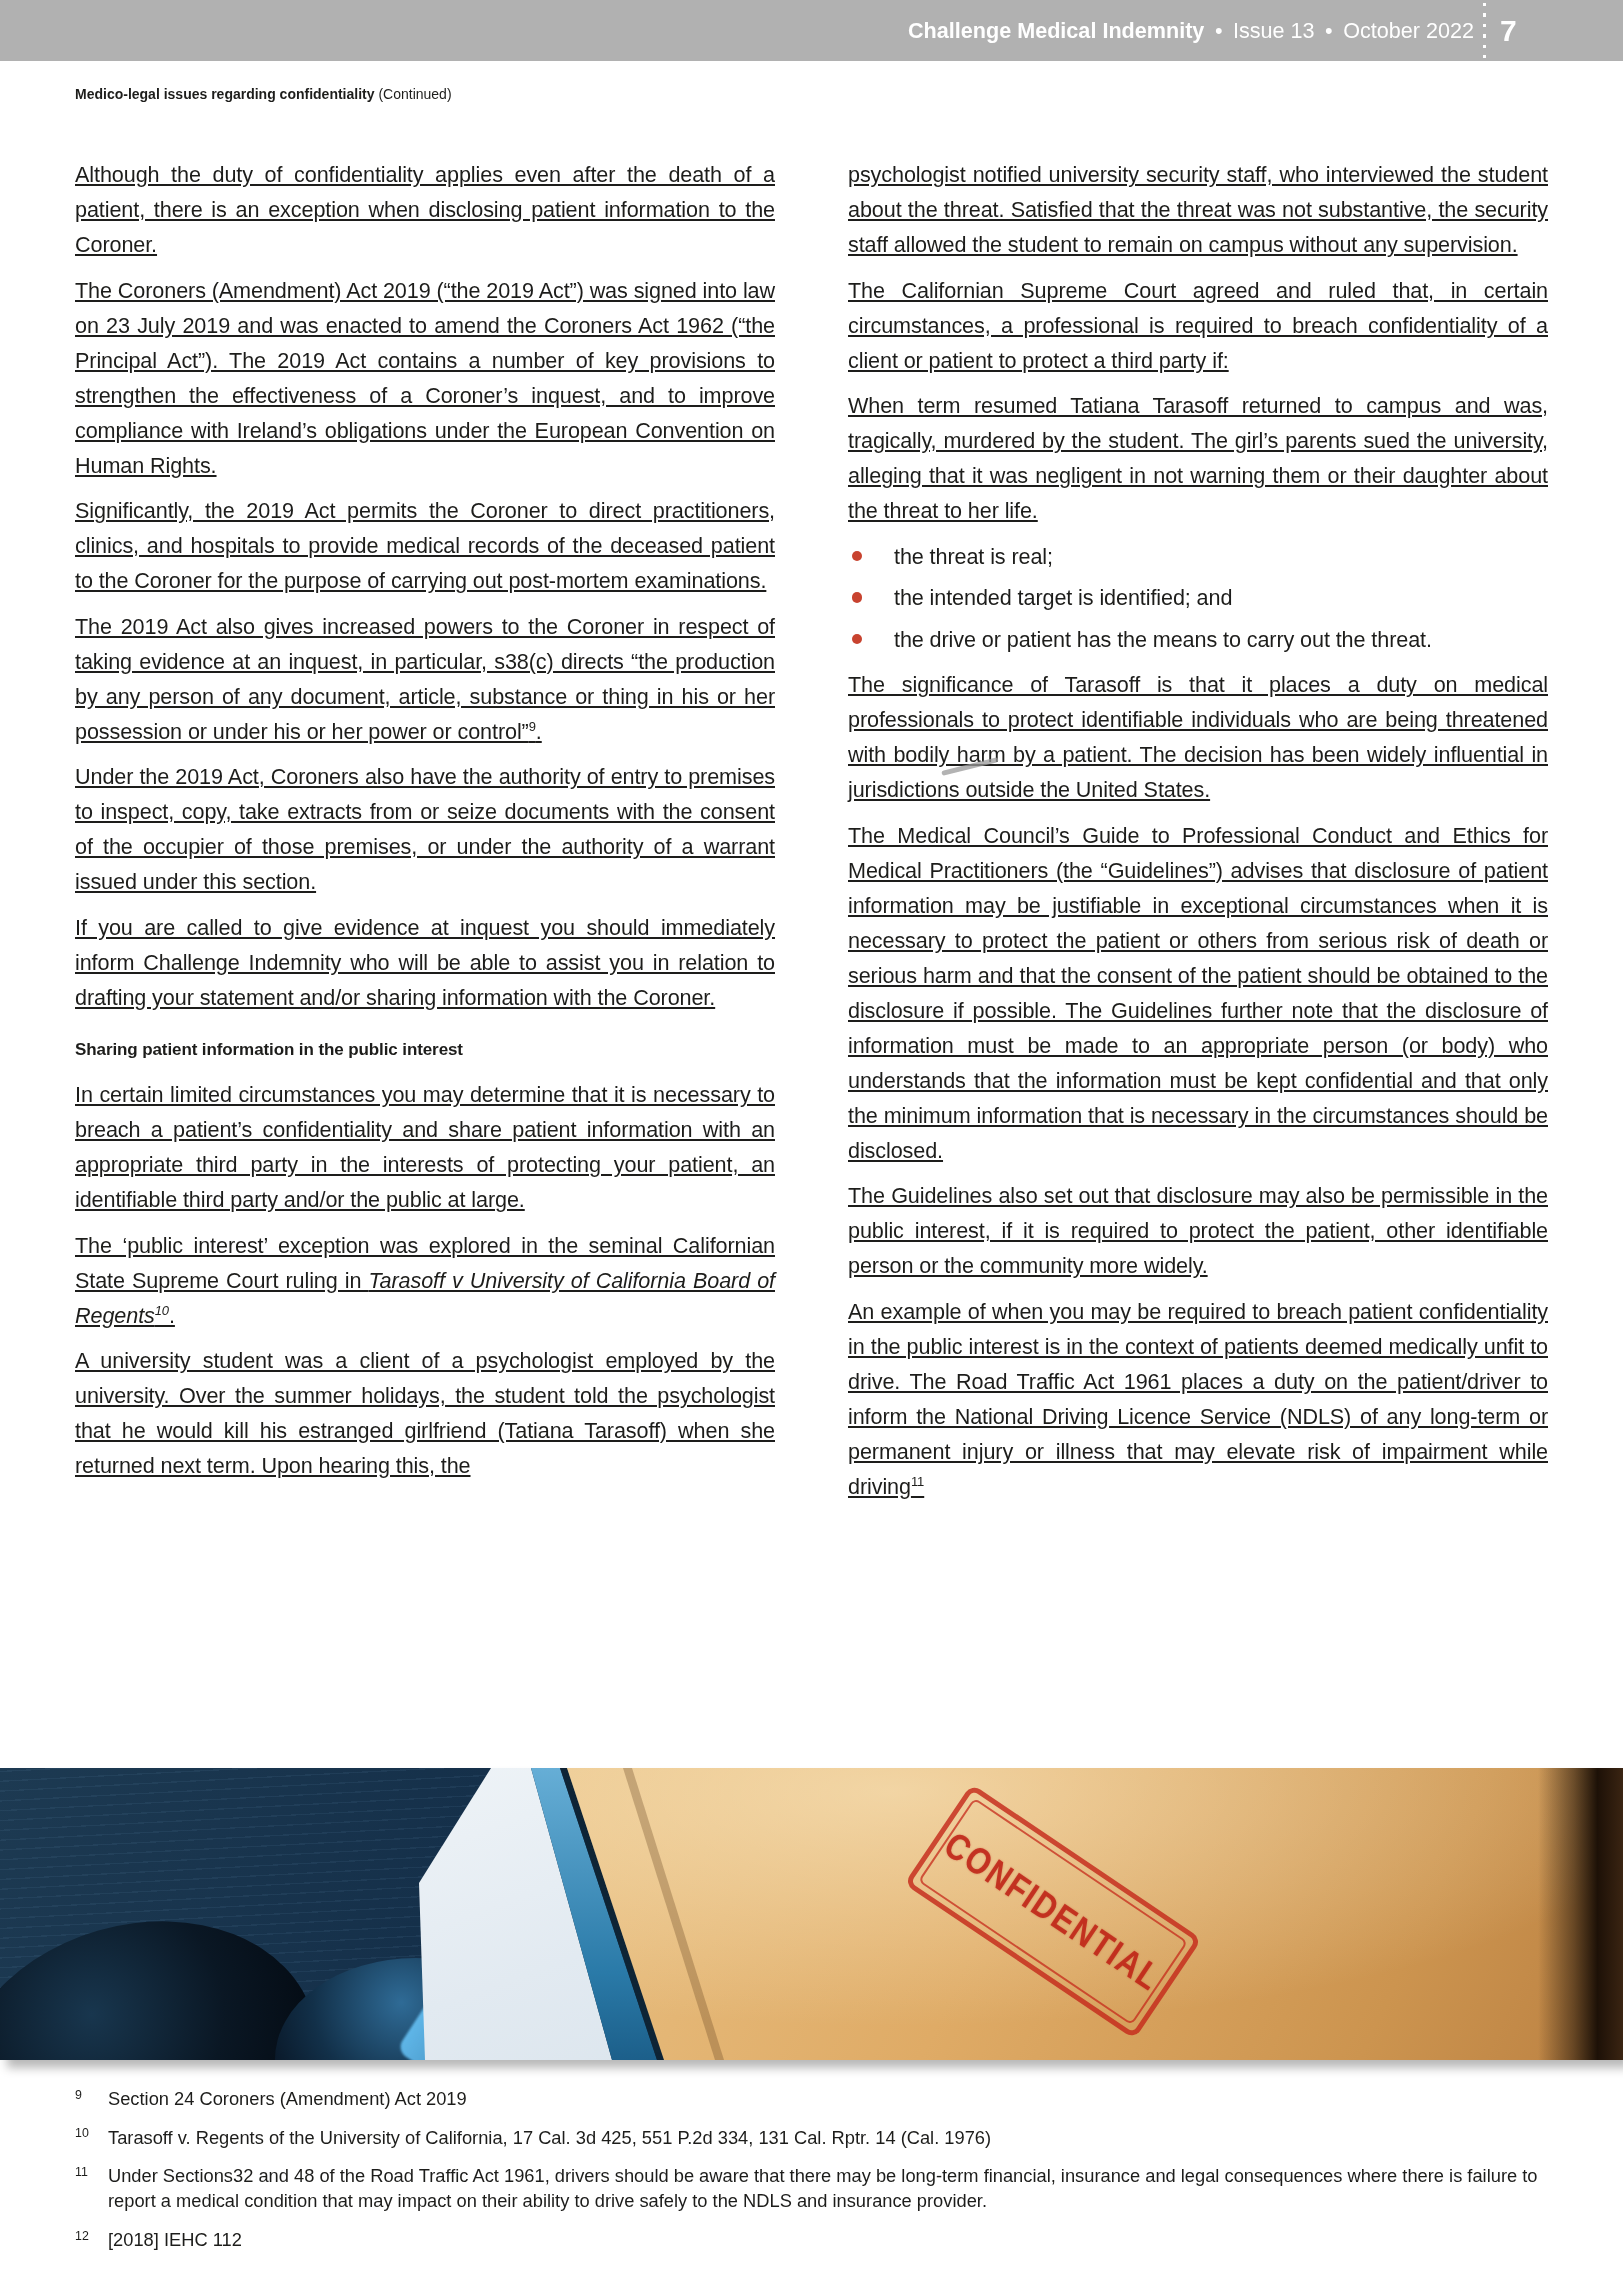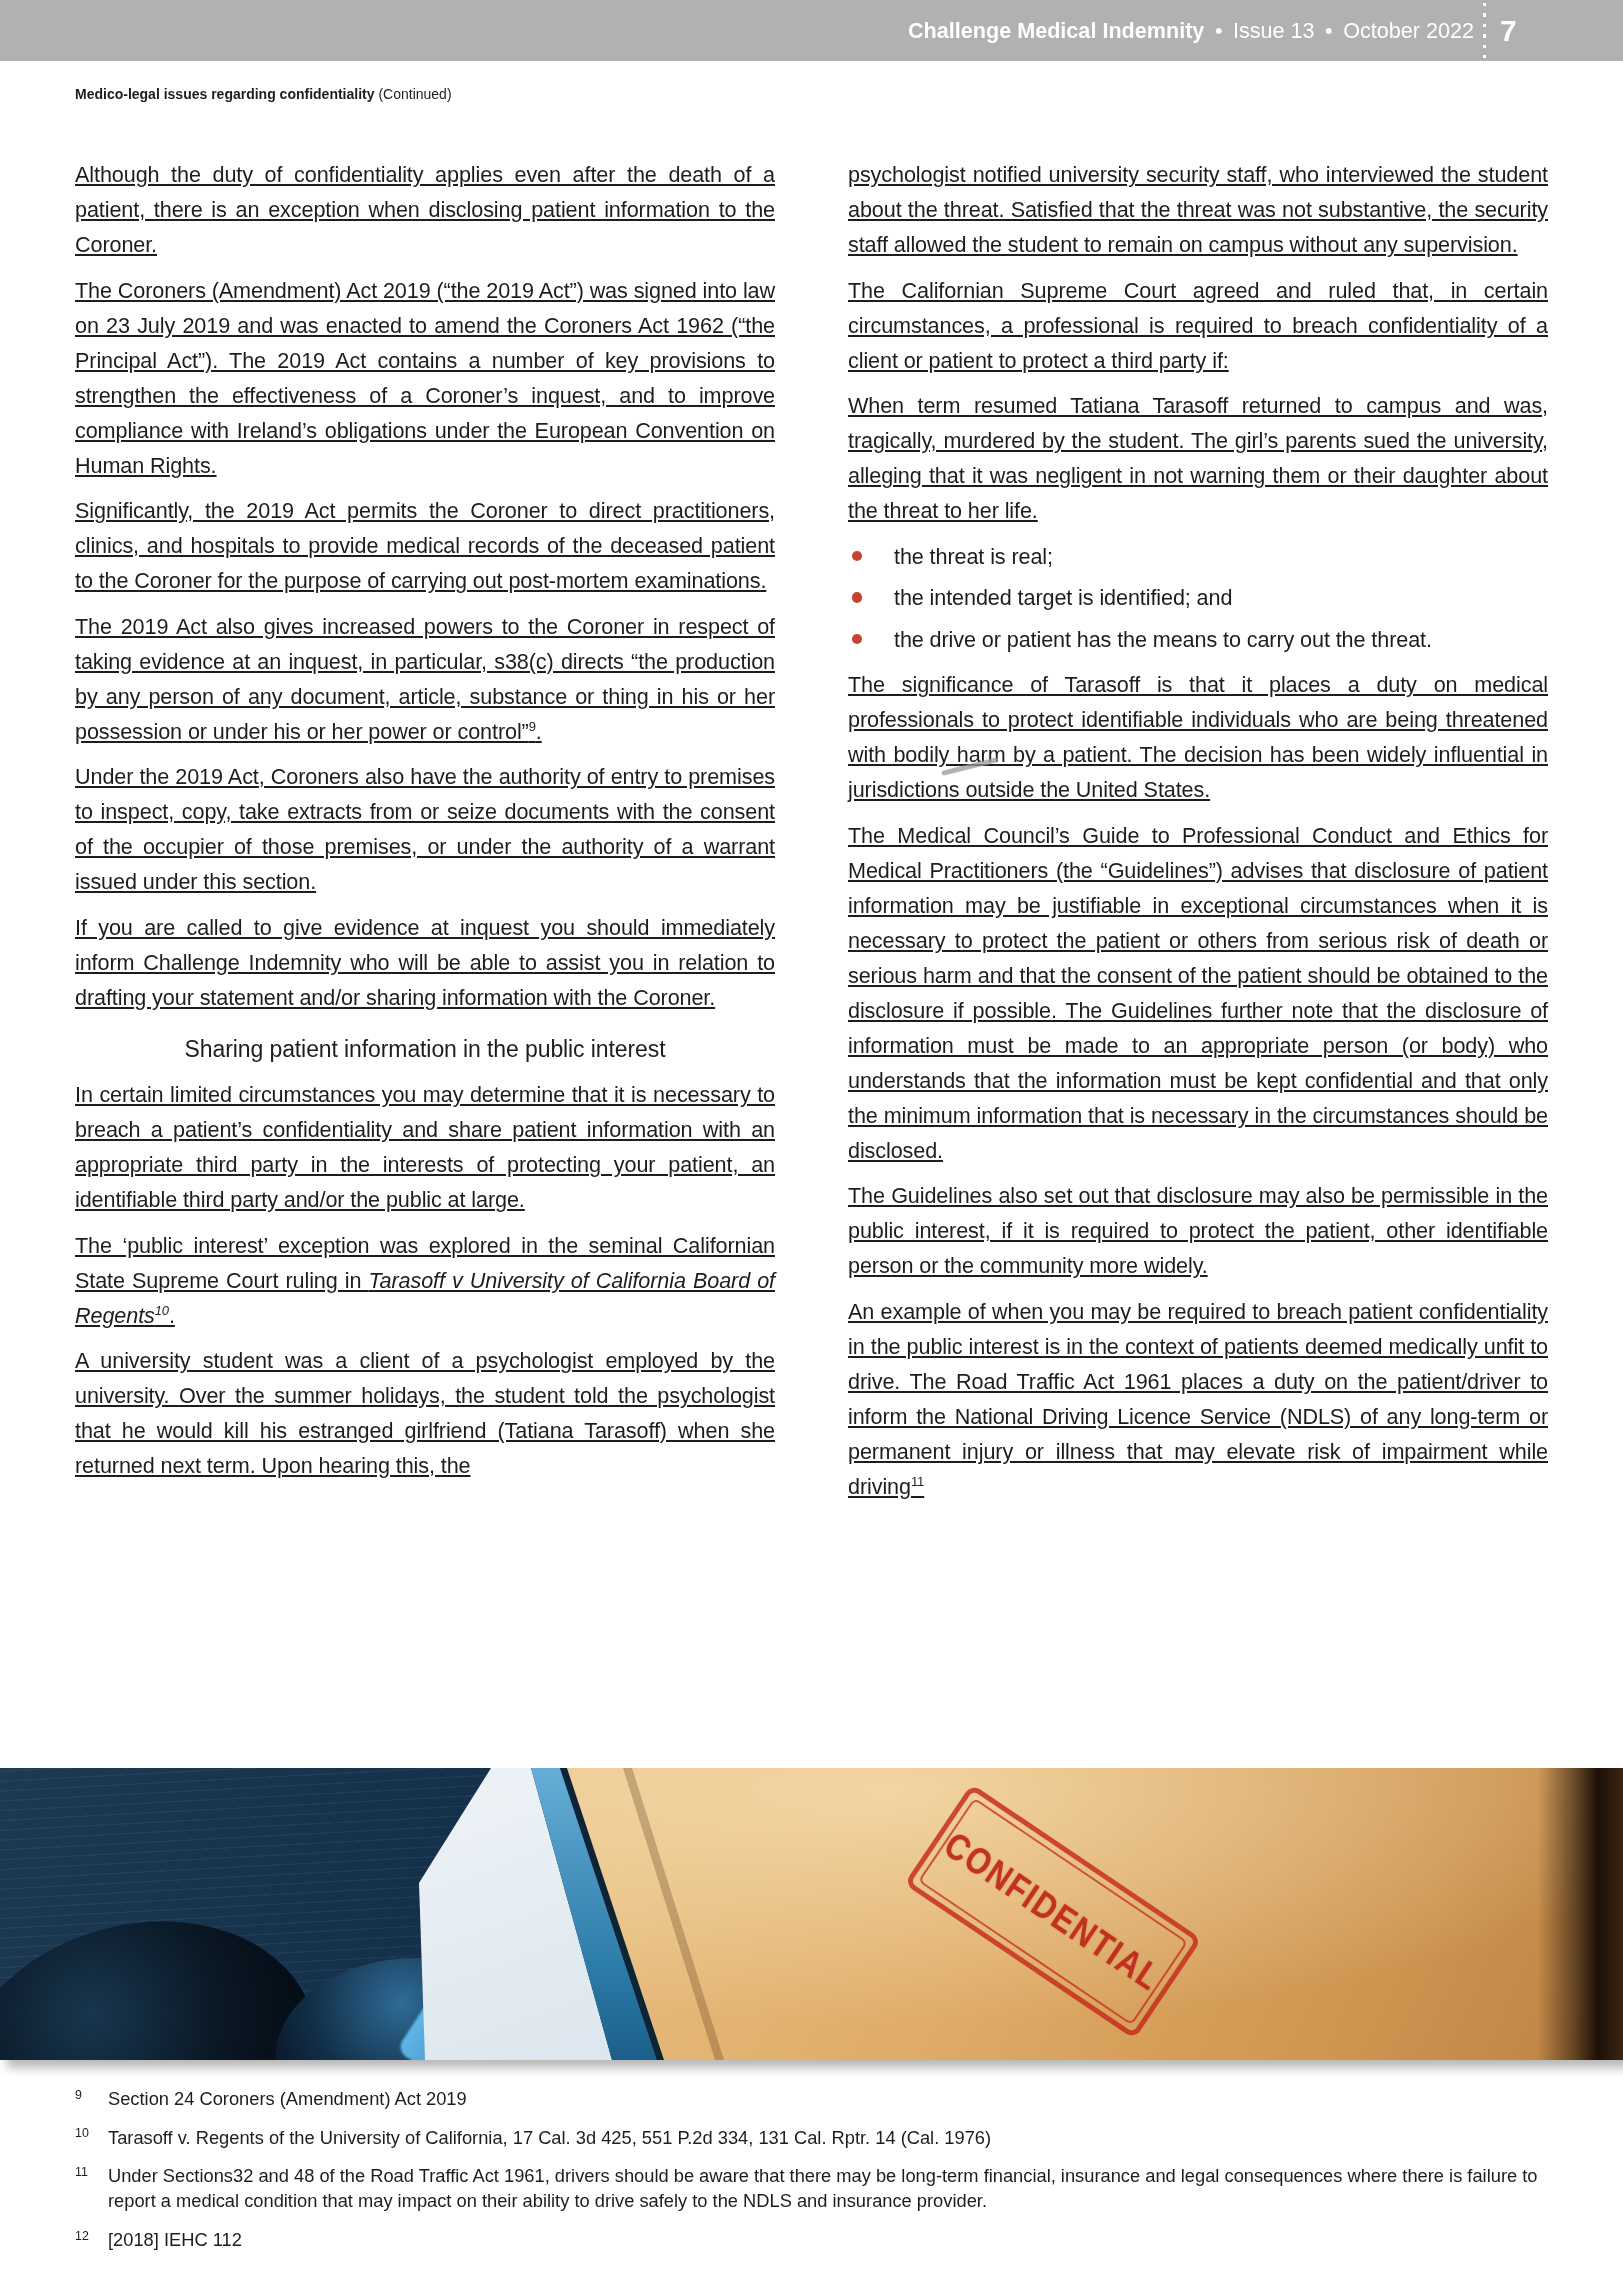--- a/index.html
+++ b/index.html
@@ -19,21 +19,21 @@
   
   .article-title{position:absolute;left:75px;top:86px;font-size:14px;font-weight:bold;}
   .article-title .continued{font-weight:normal;}
 
   
   .col{position:absolute;top:157px;width:700px;font-size:21.6px;line-height:35px;
        text-align:justify;color:#1d1d1b;letter-spacing:-0.1px;}
   .col-left{left:75px;}
   .col-right{left:848px;}
   .col p{margin:0 0 10.5px 0;text-decoration:underline;}
-  .section-heading{font-size:23px;font-weight:normal;margin:17px 0 10.5px 0;text-align:center;}
+  .section-heading{font-size:17px;font-weight:bold;margin:17px 0 10.5px 0;text-align:left;}
   sup.bsup{font-size:13px;vertical-align:super;line-height:0;}
   .case-italic{font-style:italic;}
 
   ul.bullets{list-style:none;margin:2.6px 0 10.5px 0;padding:0;}
   ul.bullets li{position:relative;padding-left:46px;margin-bottom:6.5px;text-align:left;}
   ul.bullets .dot{position:absolute;left:3.9px;top:12.4px;width:10.5px;height:10.5px;border-radius:50%;
                   background:#c8432f;}
 
   
   .pencil-mark{position:absolute;left:941px;top:764px;width:58px;height:5.2px;background:#9a9a9a;

